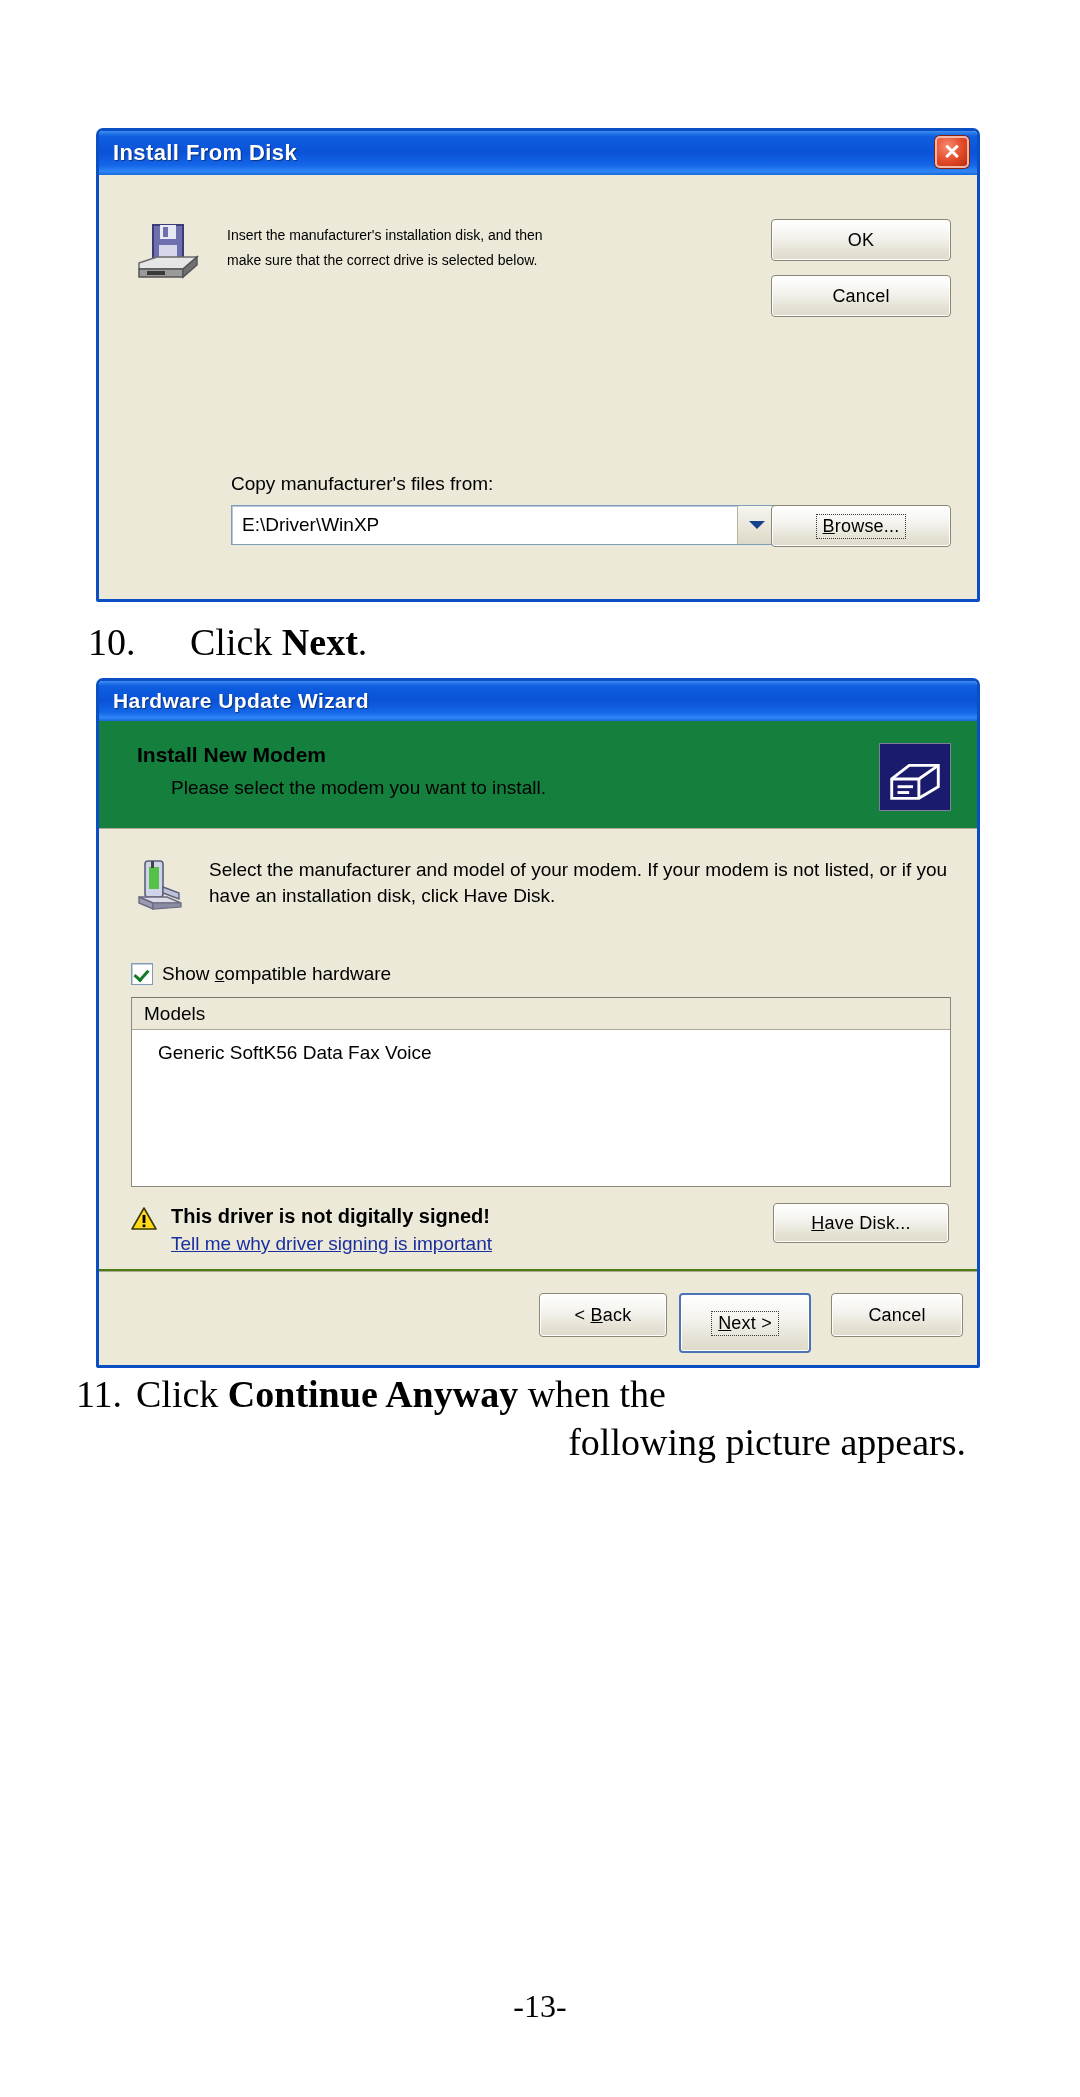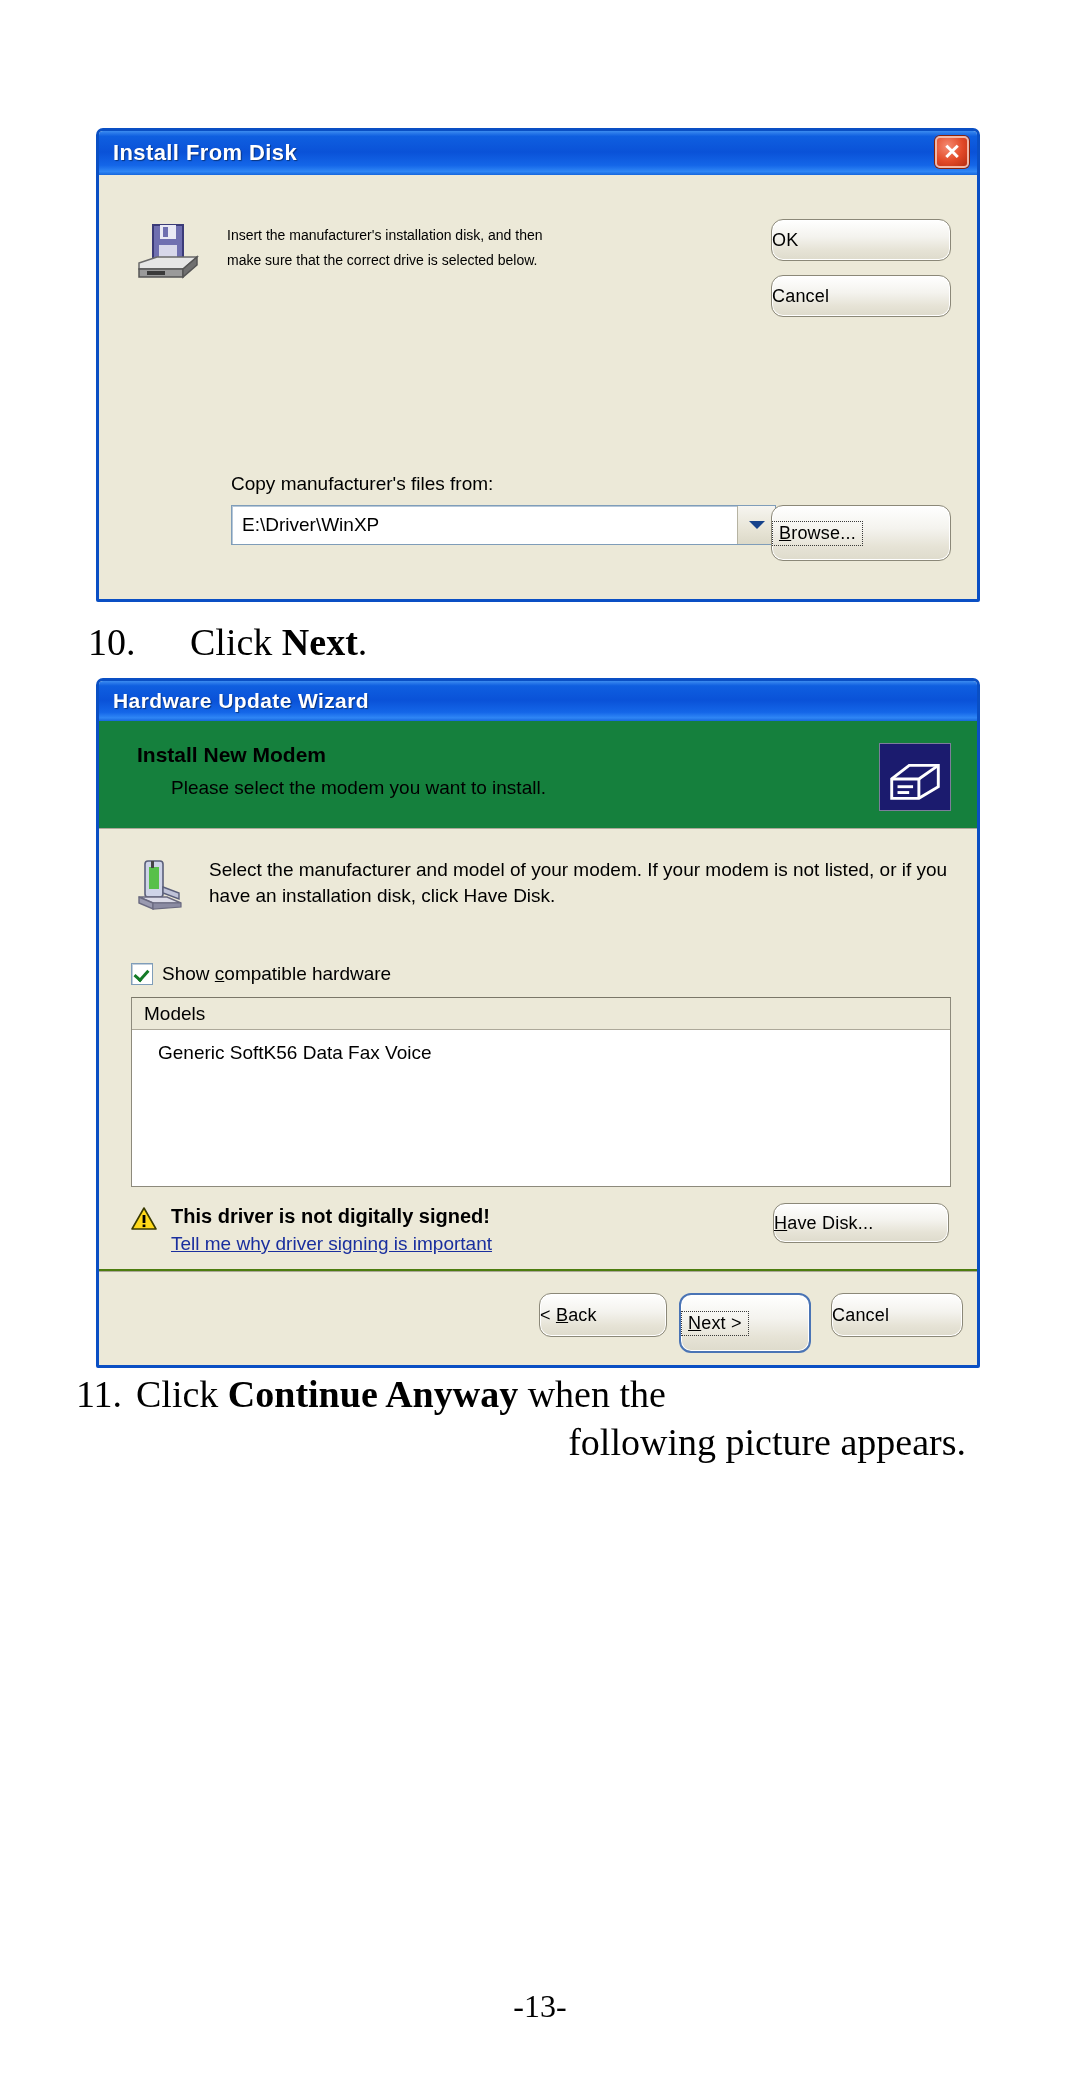--- a/index.html
+++ b/index.html
@@ -71,27 +71,28 @@
     line-height: 1;
     margin-top: -2px;
   }
 
   .xp-body { position: relative; width: 100%; }
 
   
   .xp-btn {
     background: linear-gradient(to bottom, #ffffff 0%, #f4f3ee 42%, #e6e3d6 75%, #dedbcc 100%);
     border: 1px solid #8b8878;
-    border-radius: 12px;
+    border-radius: 4px;
     box-shadow: inset 0 0 0 1px #ffffff;
     font-family: "Liberation Sans", sans-serif;
     font-size: 18px;
     color: #000000;
     display: flex;
     align-items: center;
+    justify-content: center;
     box-sizing: border-box;
     text-align: center;
     letter-spacing: 0.2px;
   }
   .xp-btn.default {
     border: 2px solid #4a74b5;
     box-shadow: inset 0 0 0 1px #ffffff;
   }
   .xp-btn.focus .inner {
     border: 1px dotted #3a3a3a;
@@ -186,21 +187,21 @@
     width: 0; height: 0;
     border-left: 8px solid transparent;
     border-right: 8px solid transparent;
     border-top: 8px solid #16428b;
   }
   #btn-browse {
     position: absolute;
     right: 26px;
     top: 330px;
     width: 180px;
-    height: 56px;
+    height: 42px;
   }
 
   
   .step {
     position: absolute;
     font-family: "Liberation Serif", serif;
     font-size: 38px;
     color: #000;
     line-height: 48px;
   }

